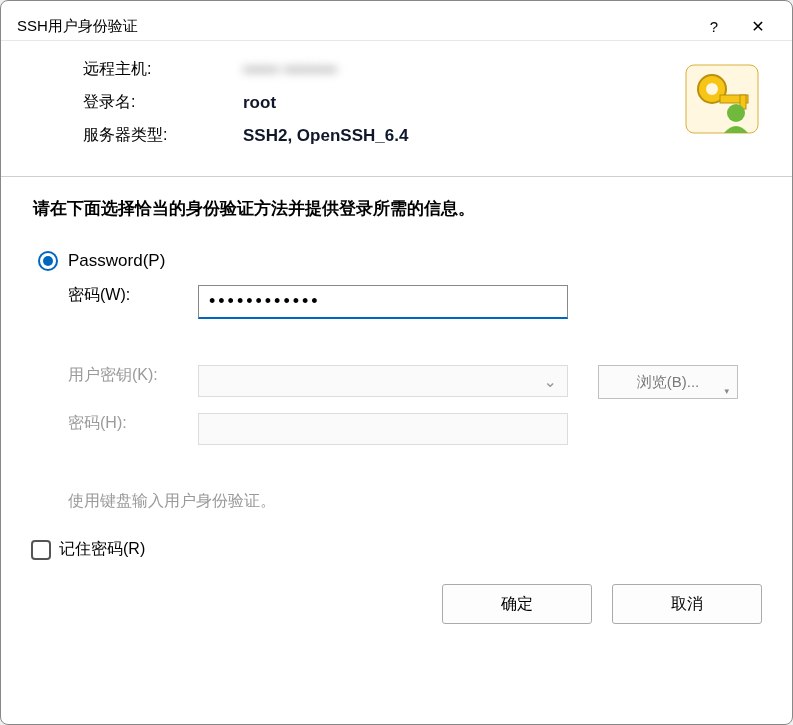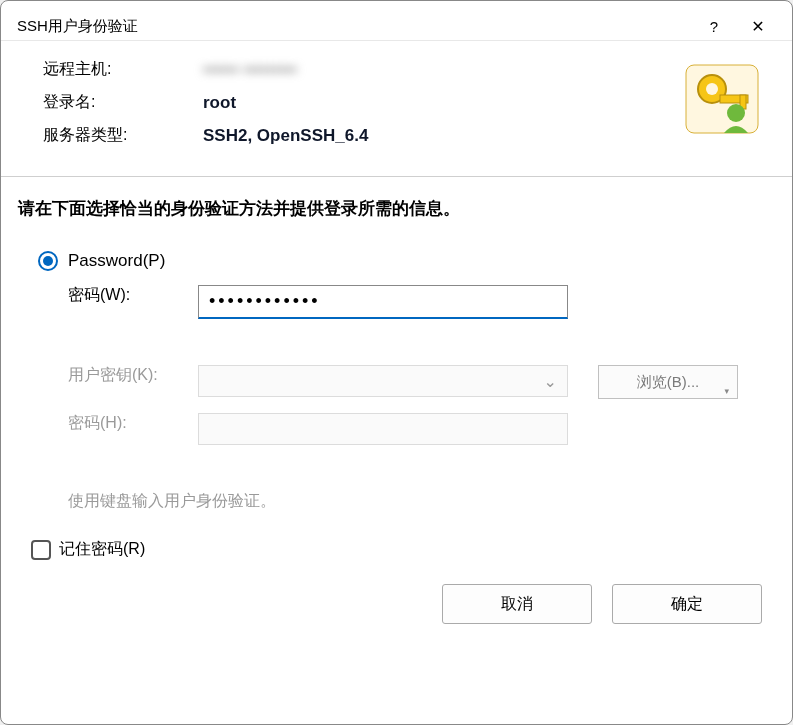--- a/index.html
+++ b/index.html
@@ -41,21 +41,21 @@
       color: #000;
       cursor: pointer;
     }
     .titlebar-btn.close { font-size: 16px; }
     .header {
       padding: 18px 30px 18px 42px;
       display: flex;
       align-items: flex-start;
       border-bottom: 1px solid #cfcfcf;
     }
-    .header-fields { flex: 1; }
+    .header-fields { flex: 1; margin-left: 40px; }
     .header-row {
       display: flex;
       margin-bottom: 12px;
       align-items: center;
     }
     .header-label {
       width: 160px;
       font-size: 16px;
       color: #000;
     }
@@ -67,21 +67,21 @@
     .header-value.blurred {
       filter: blur(5px);
       color: #7a7a7a;
     }
     .header-icon {
       width: 80px;
       height: 80px;
       margin-left: 10px;
     }
     .instruction {
-      padding: 20px 32px 12px 17px;
+      padding: 20px 32px 12px 32px;
       font-size: 17px;
       font-weight: bold;
       color: #000;
     }
     .method-group {
       margin: 18px 36px 6px 36px;
       border: 1px solid transparent;
     }
     .radio-row {
       display: flex;
@@ -295,20 +295,20 @@
     <div class="hint-text">使用键盘输入用户身份验证。</div>
   </div>
 
   <div class="checkbox-row">
     <div class="checkbox"></div>
     <div class="checkbox-label">记住密码(R)</div>
   </div>
 
   <div class="footer">
     <div class="btn">
+      <span>确定</span>
+    </div>
+    <div class="btn">
       <span>取消</span>
     </div>
-    <div class="btn">
-      <span>确定</span>
-    </div>
   </div>
 
 </div>
 
 </body></html>

